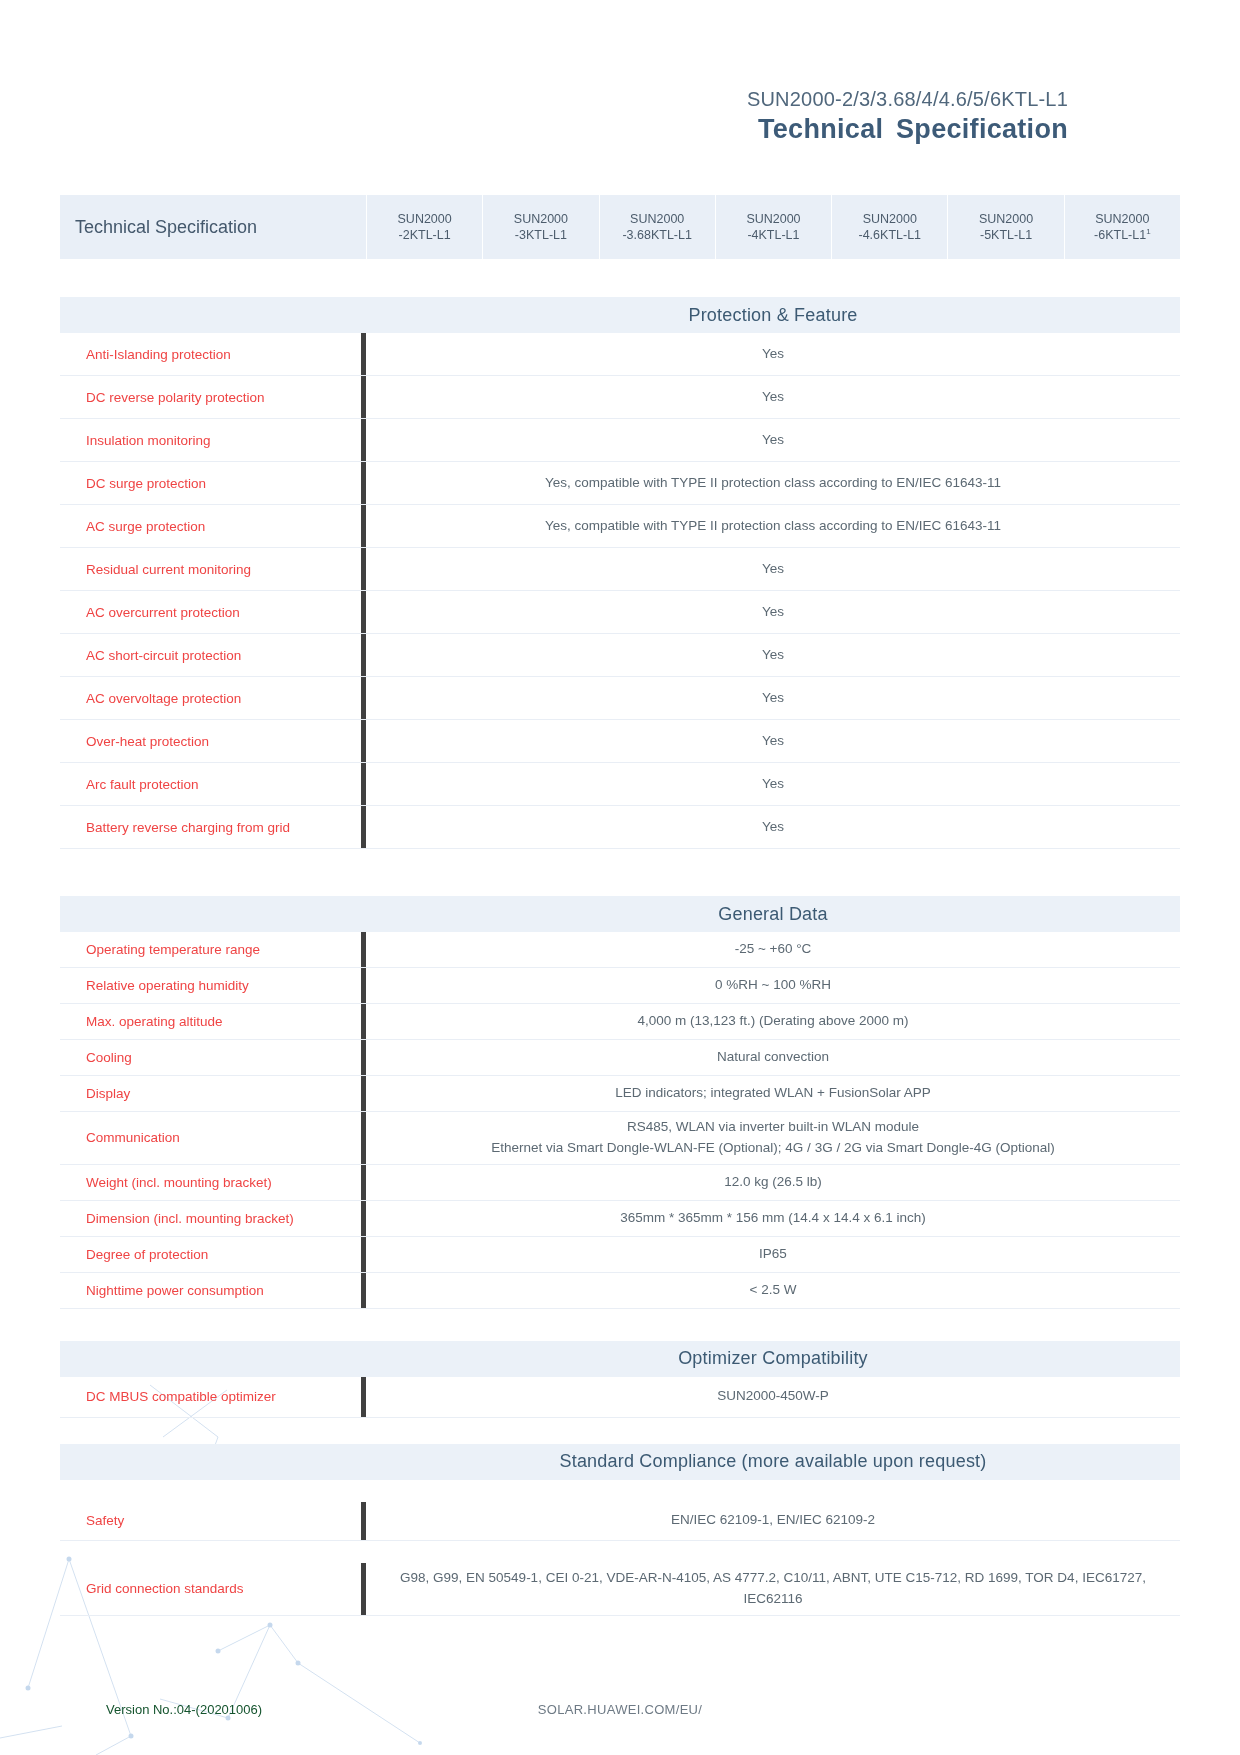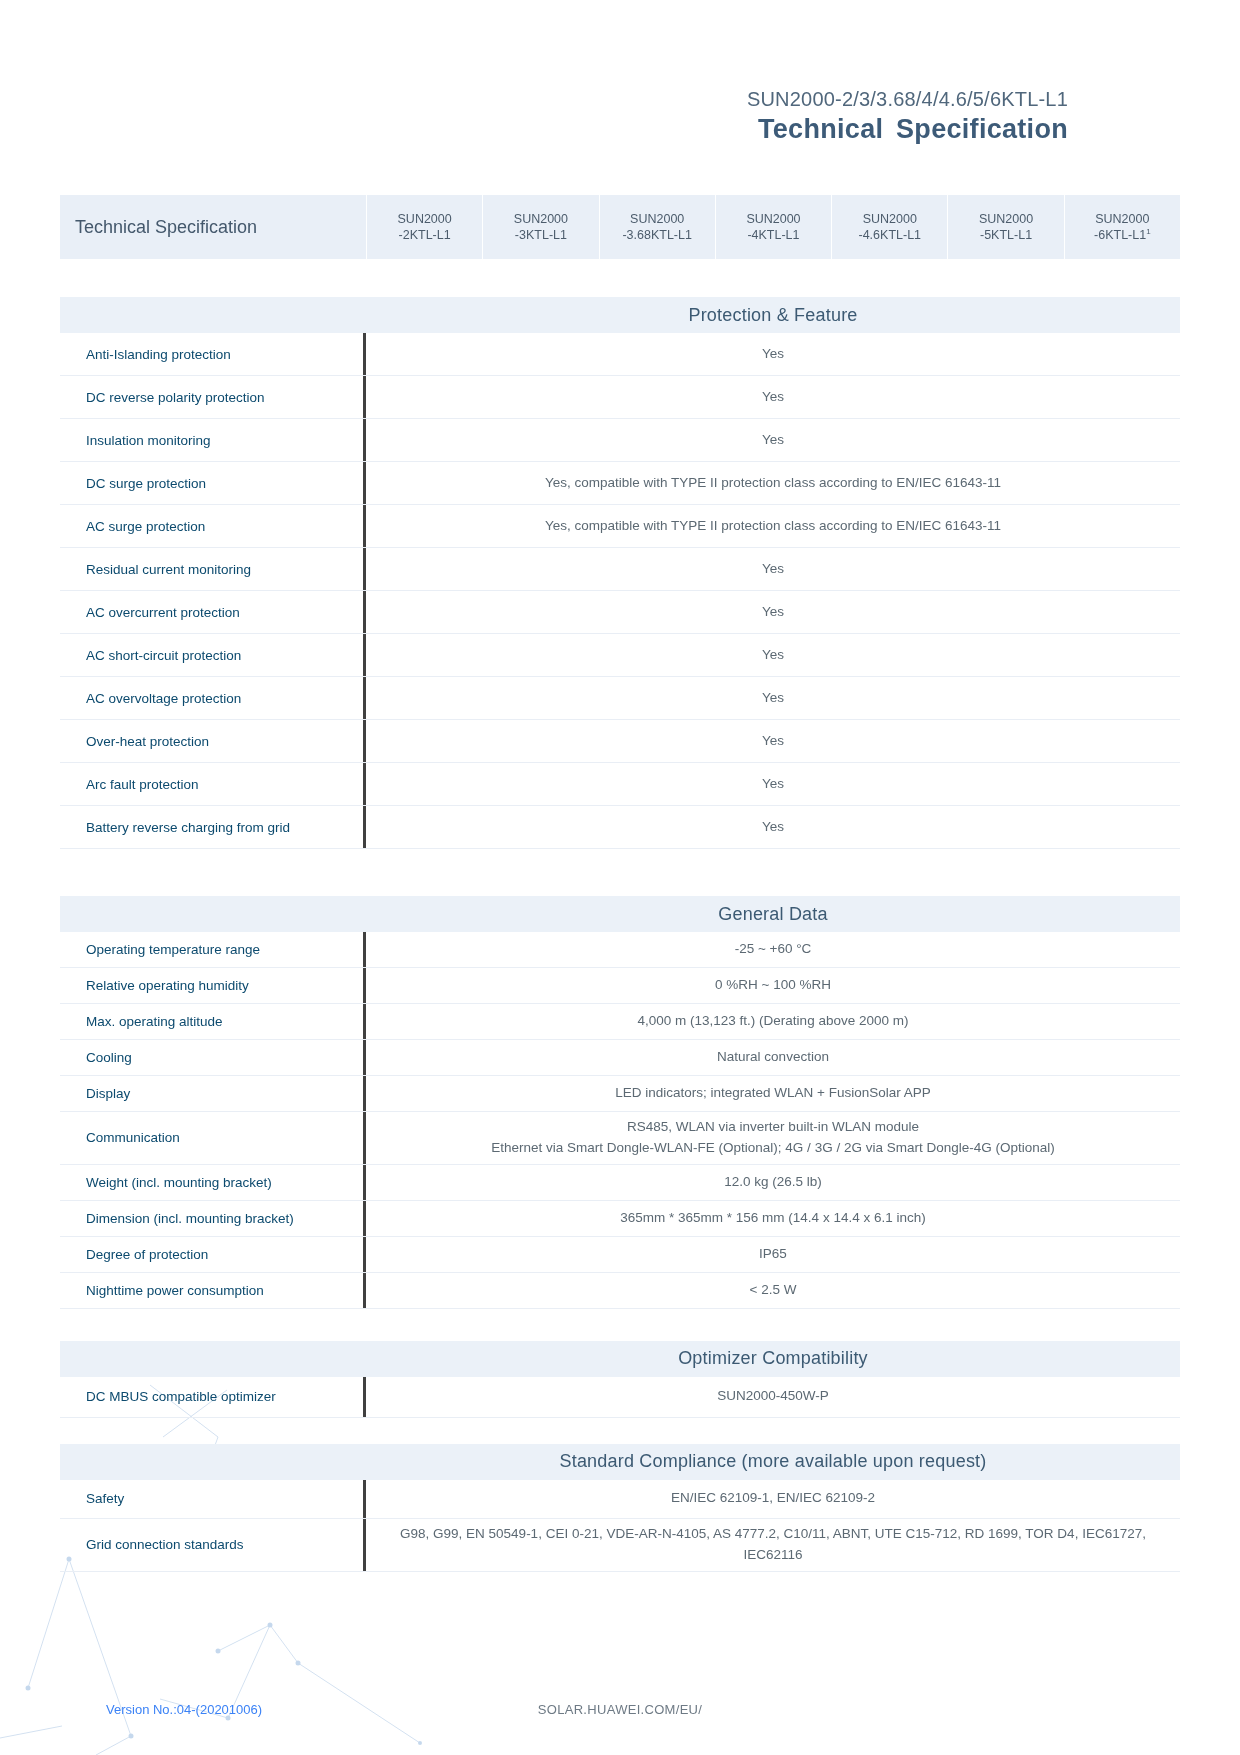--- a/index.html
+++ b/index.html
@@ -30,28 +30,28 @@
   .section-3{margin-top:26px;}
   .section-band{height:36px;display:flex;background:#ebf1f8;}
   .band-spacer{flex:0 0 306px;width:306px;}
   .section-title{flex:1;display:flex;align-items:center;justify-content:center;
     font-size:18px;color:#3c5a73;letter-spacing:.2px;}
 
   .spec-row{display:flex;align-items:stretch;border-bottom:1px solid #e9eef5;}
   .section-0 .spec-row{min-height:42px;}
   .section-1 .spec-row{min-height:35px;}
   .section-2 .spec-row{min-height:40px;}
-  .section-3 .spec-row{min-height:38px;}
+  .section-3 .spec-row{min-height:38px;margin-top:22px;}
   .row-label{flex:0 0 306px;width:306px;box-sizing:border-box;display:flex;align-items:center;
-    padding:4px 12px 4px 26px;font-size:13.5px;color:#0c4a6e;border-right:3px solid #404040;}
+    padding:4px 12px 4px 26px;font-size:13.5px;color:#ef4444;border-right:5px solid #404040;}
   .row-value{flex:1;display:flex;align-items:center;justify-content:center;text-align:center;
     font-size:13.5px;line-height:1.55;color:#5c6973;white-space:pre-line;padding:5px 24px;}
 
   
-  .footer-version{position:absolute;left:106px;top:1702px;font-size:13px;color:#3b82f6;z-index:1;}
+  .footer-version{position:absolute;left:106px;top:1702px;font-size:13px;color:#14532d;z-index:1;}
   .footer-site{position:absolute;left:50%;transform:translateX(-50%);top:1702px;font-size:13px;
     color:#6e7a85;letter-spacing:.3px;z-index:1;}
 
   
   .decoration{position:absolute;left:0;top:1355px;z-index:0;}
   .decoration line{stroke:#ccdcee;stroke-width:1;}
   .decoration circle{fill:#bcd2ea;}
 </style>
 </head>
 <body>

